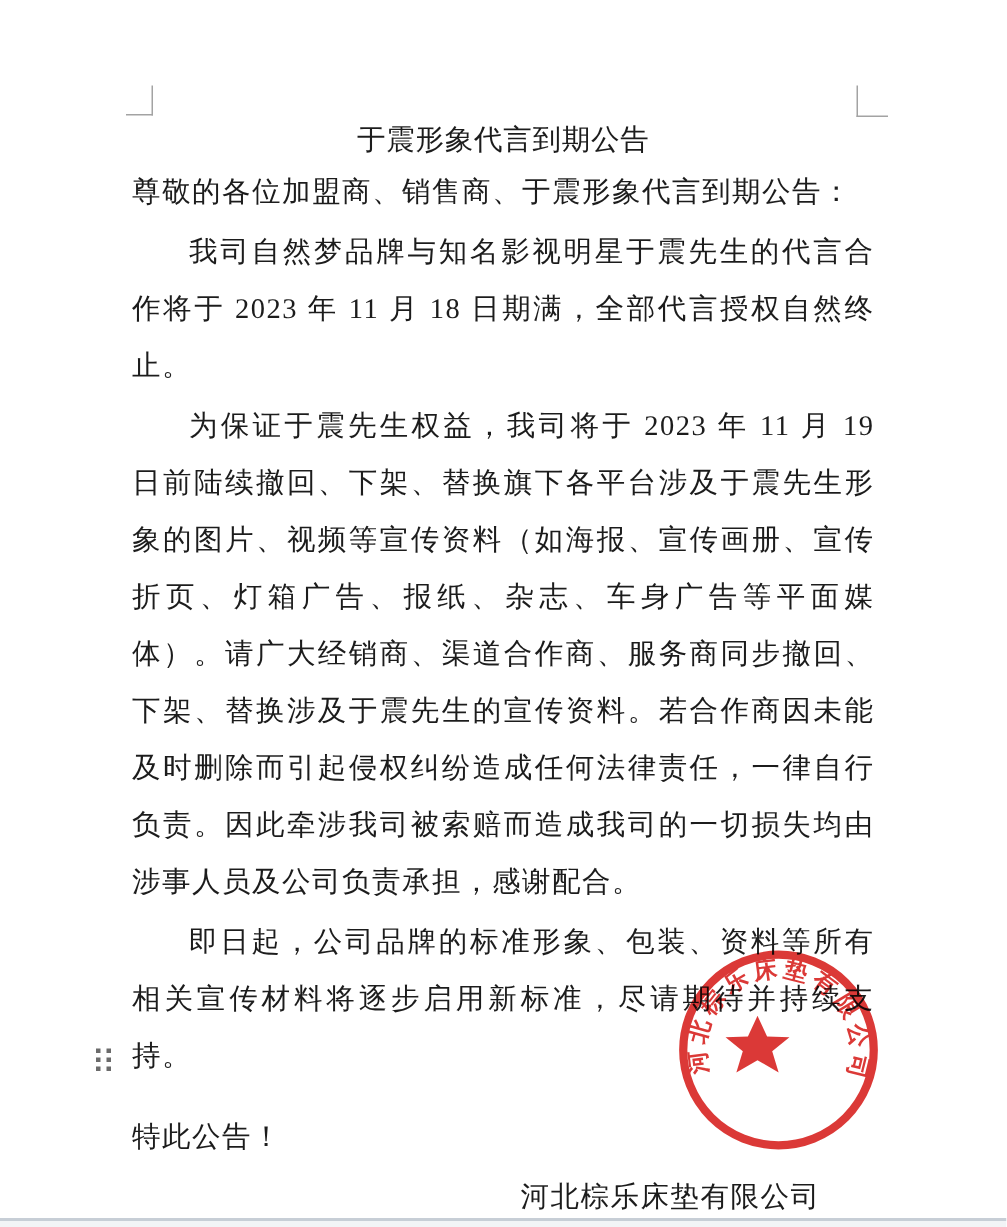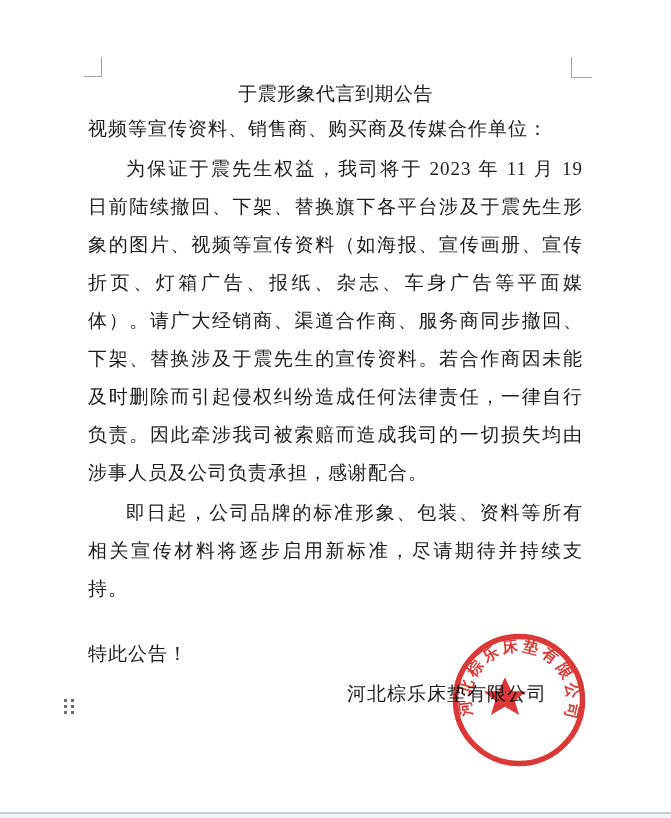--- a/index.html
+++ b/index.html
@@ -42,21 +42,21 @@
     line-height: 28px;
     letter-spacing: 0.5px;
     margin-bottom: 2px;
   }
   .para {
     text-align: justify;
     text-justify: inter-character;
     margin-top: 2px;
   }
   .para.indent { text-indent: 2em; }
-  .closing { margin-top: 27px; }
+  .closing { margin-top: 16px; font-family: Liberation Mono, monospace; }
   .sig-line { text-align: right; padding-right: 36px; }
   
   .seal {
     position: absolute;
     left: 449px; top: 630px;
     width: 140px; height: 140px;
     mix-blend-mode: multiply;
     opacity: 0.93;
     pointer-events: none;
   }
@@ -86,21 +86,22 @@
 </head>
 <body>
 
 <div class="page">
 
   <div class="crop-mark crop-left"></div>
   <div class="crop-mark crop-right"></div>
 
   <div class="doc">
     <h1 class="doc-title">于震形象代言到期公告</h1>
-    <p class="para">视频等宣传资料、销售商、购买商及传媒合作单位：</p>
+    <p class="para">尊敬的各位加盟商、销售商、于震形象代言到期公告：</p>
+    <p class="para indent">我司自然梦品牌与知名影视明星于震先生的代言合作将于 2023 年 11 月 18 日期满，全部代言授权自然终止。</p>
     <p class="para indent">为保证于震先生权益，我司将于 2023 年 11 月 19 日前陆续撤回、下架、替换旗下各平台涉及于震先生形象的图片、视频等宣传资料（如海报、宣传画册、宣传折页、灯箱广告、报纸、杂志、车身广告等平面媒体）。请广大经销商、渠道合作商、服务商同步撤回、下架、替换涉及于震先生的宣传资料。若合作商因未能及时删除而引起侵权纠纷造成任何法律责任，一律自行负责。因此牵涉我司被索赔而造成我司的一切损失均由涉事人员及公司负责承担，感谢配合。</p>
     <p class="para indent">即日起，公司品牌的标准形象、包装、资料等所有相关宣传材料将逐步启用新标准，尽请期待并持续支持。</p>
     <p class="para closing">特此公告！</p>
     <p class="para sig-line">河北棕乐床垫有限公司</p>
 
   </div>
 
   <div class="dots-handle">
     <i></i>
       <i></i>

